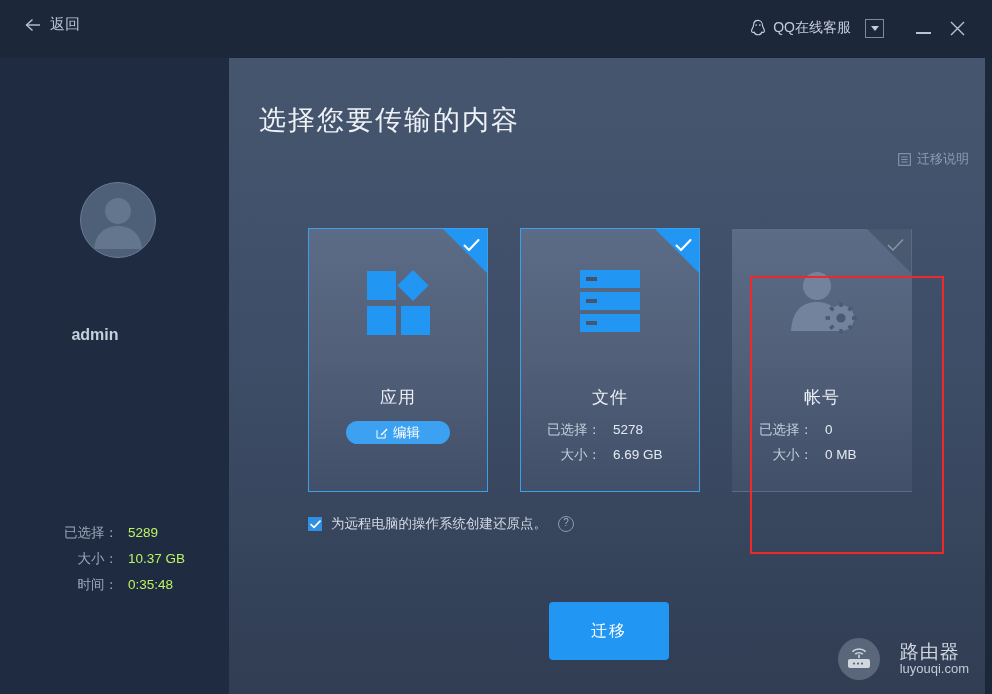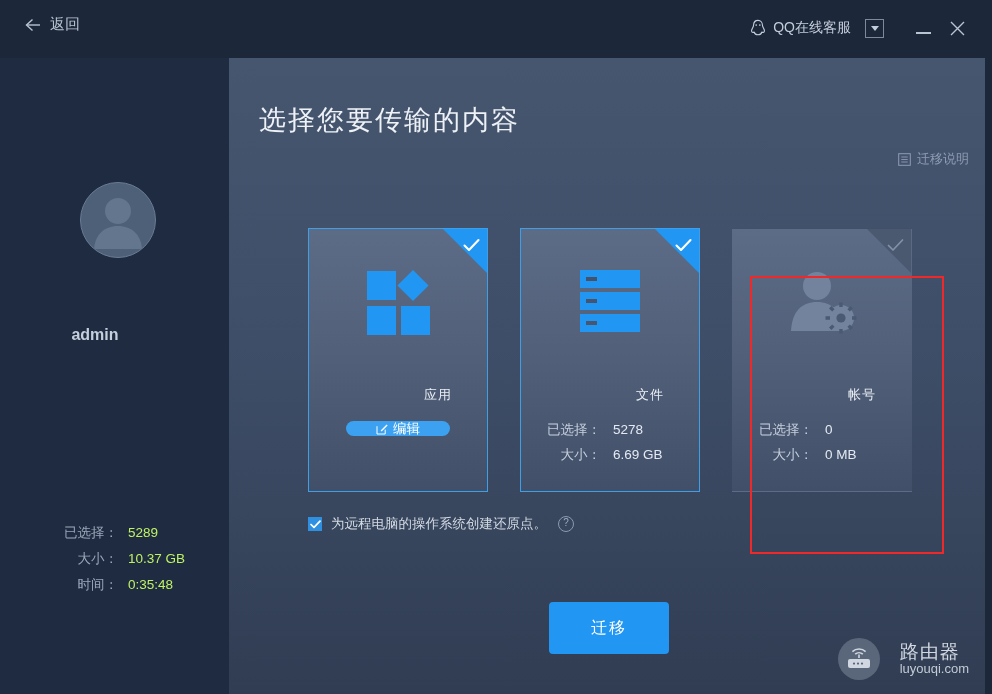--- a/index.html
+++ b/index.html
@@ -143,35 +143,35 @@
   .corner-check {
     position: absolute; right: 6px; top: 7px;
     width: 19px; height: 19px;
   }
   .card-icon {
     position: absolute; left: 0; top: 40px; width: 100%;
     display: flex; justify-content: center;
   }
   .card-title {
     position: absolute; left: 0; top: 157px; width: 100%;
-    text-align: center; color: #eaeff5; font-size: 13px; letter-spacing: 1px; padding-left: 40px;
+    text-align: center; color: #eaeff5; font-size: 17px; letter-spacing: 1px;
   }
   .card-stats {
     position: absolute; left: 0; top: 188px; width: 100%;
   }
   .card-stat-row {
     display: flex; justify-content: center;
     font-size: 13.5px; line-height: 25px; color: #ccd5e1;
   }
   .card-stat-label { width: 66px; text-align: right; color: #c4cedc; }
   .card-stat-value { width: 72px; text-align: left; padding-left: 12px; color: #e4eaf2; }
   .edit-btn {
     position: absolute; left: 50%; top: 192px;
     transform: translateX(-50%);
-    width: 104px; height: 15px; border-radius: 13px;
+    width: 104px; height: 23px; border-radius: 13px;
     background: #3ba1f0;
     color: #ffffff; font-size: 13.5px;
     display: flex; align-items: center; justify-content: center; gap: 5px;
     cursor: pointer;
   }
   .edit-icon { display:block; width: 12px; height: 12px; }
 
   .highlight-box {
     position: absolute; left: 521px; top: 218px;
     width: 194px; height: 278px;
@@ -196,21 +196,21 @@
   .help-icon {
     width: 14px; height: 14px; border-radius: 50%;
     border: 1px solid #8b9ab0; color: #9fadc1;
     font-size: 10px; line-height: 12px; text-align: center;
     cursor: pointer; margin-left: 2px;
   }
 
   
   .migrate-btn {
     position: absolute; left: 320px; top: 544px;
-    width: 120px; height: 52px; border-radius: 4px;
+    width: 120px; height: 58px; border-radius: 4px;
     background: #2196f3; border: none;
     color: #ffffff; font-size: 16px; letter-spacing: 2px;
     cursor: pointer;
     font-family: Liberation Serif, serif;
   }
 
   
   .watermark {
     position: absolute; right: 16px; bottom: 14px;
     display: flex; align-items: center; gap: 20px;

